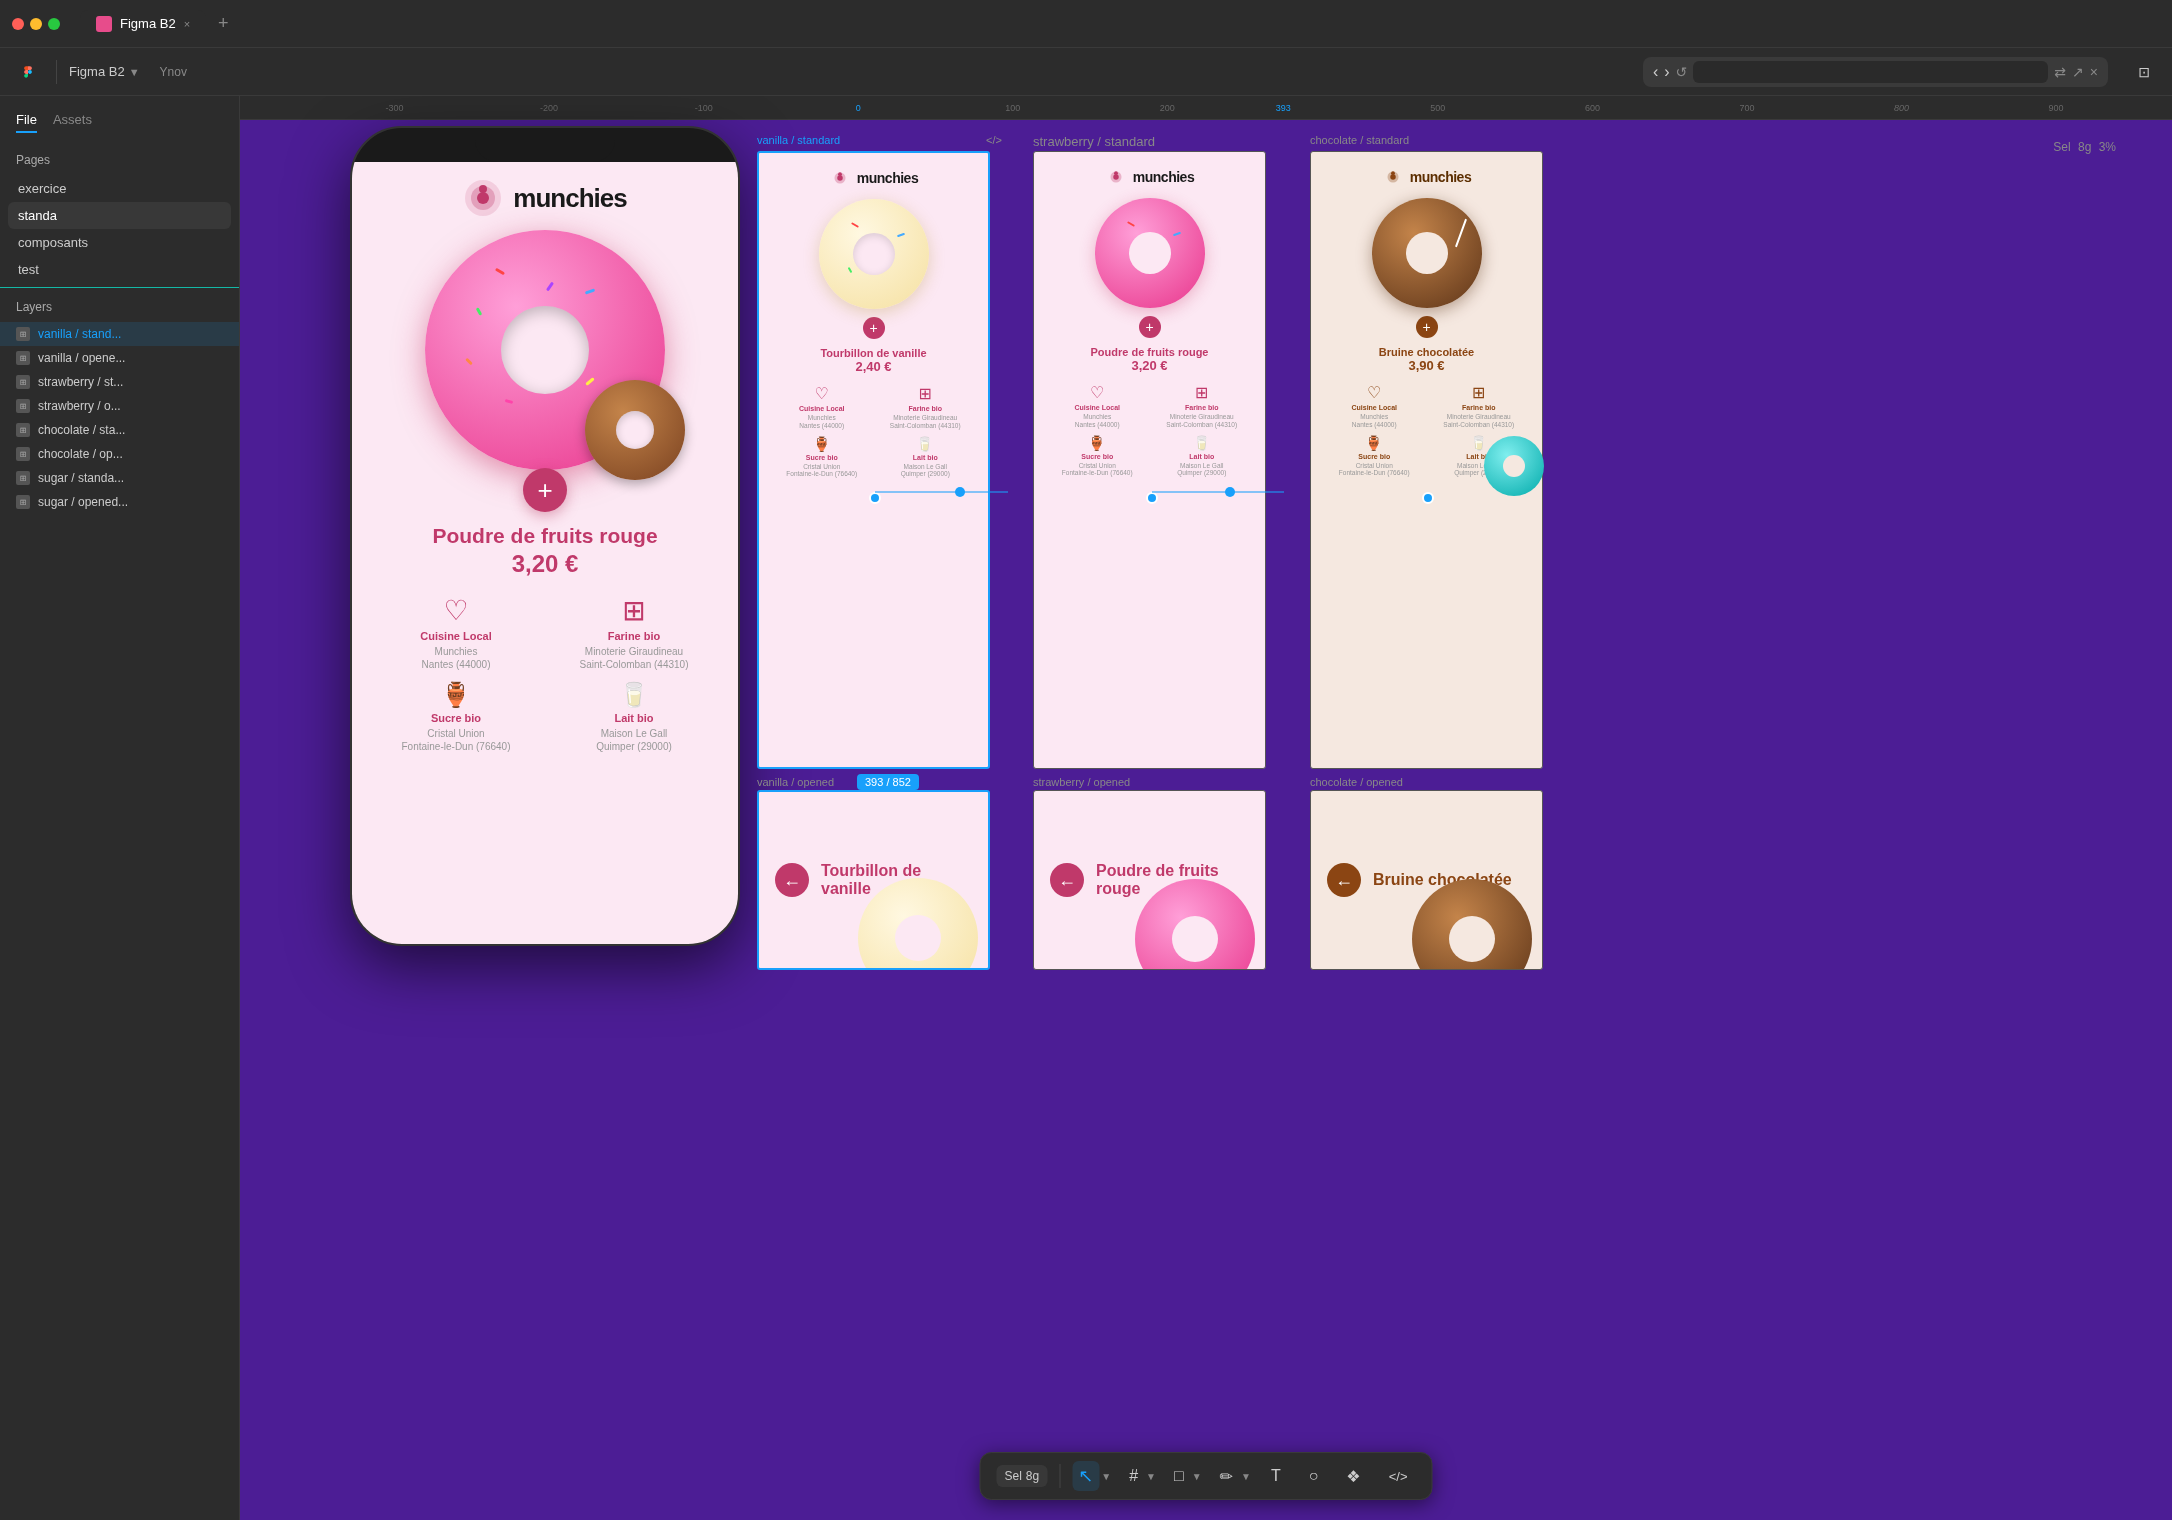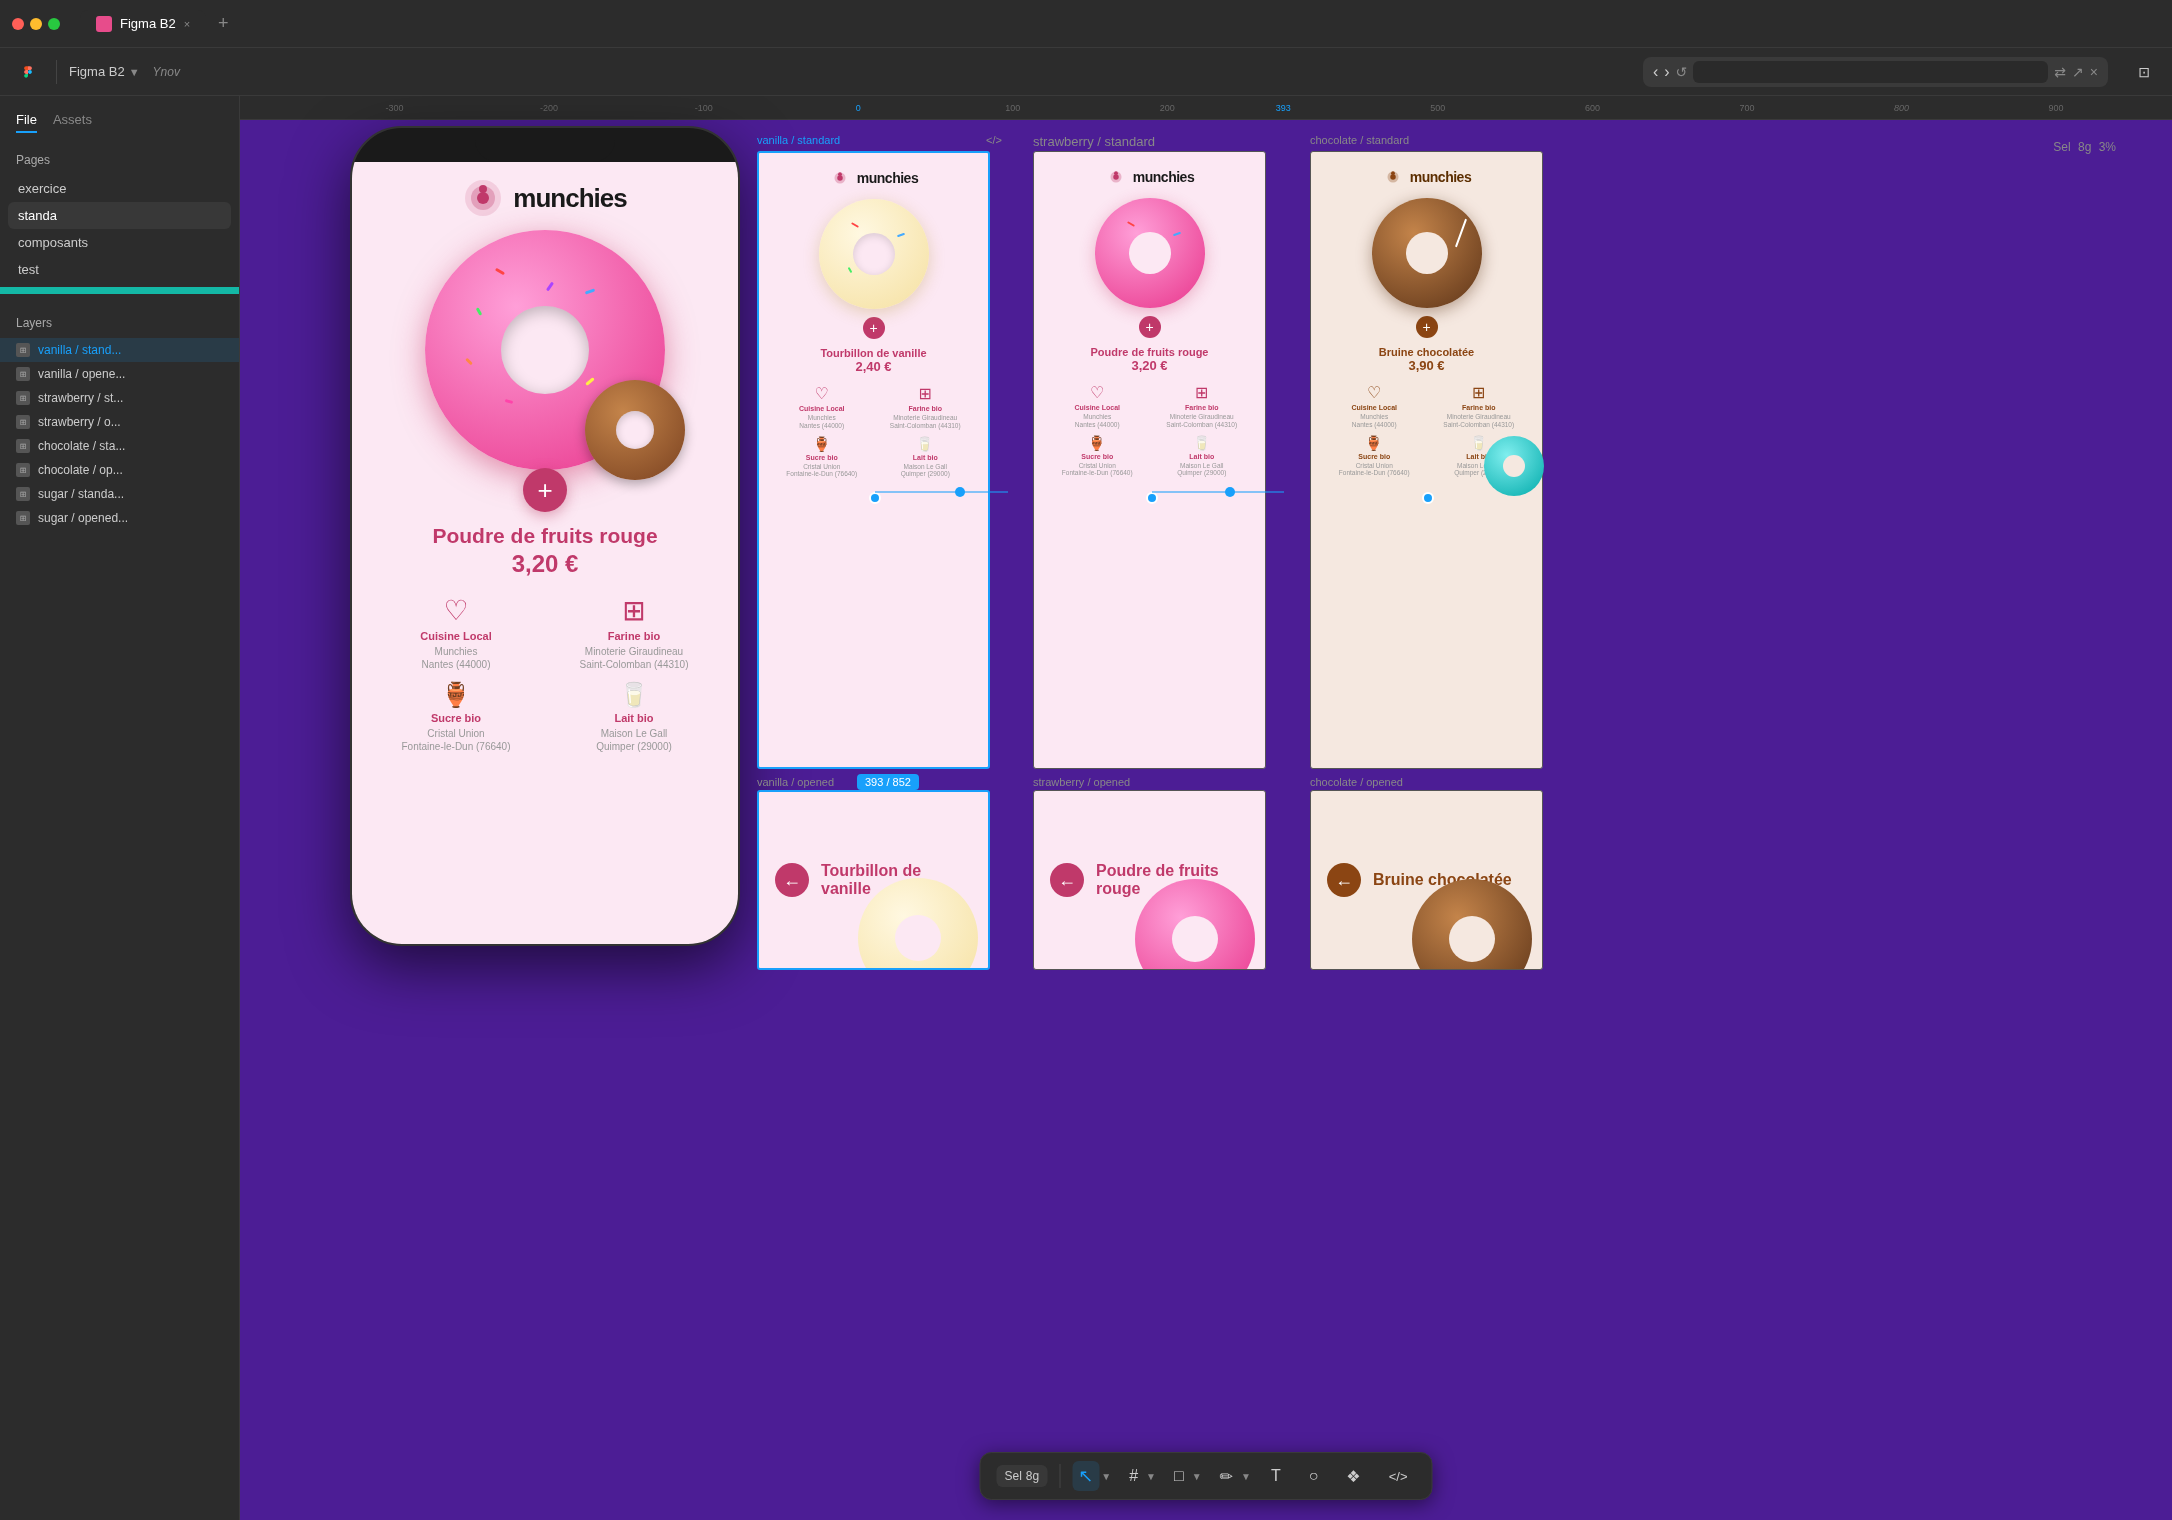--- a/index.html
+++ b/index.html
@@ -107,21 +107,21 @@
       border-radius: 6px;
       font-size: 13px;
       color: #ccc;
       cursor: pointer;
       white-space: nowrap;
       overflow: hidden;
       text-overflow: ellipsis;
     }
     .page-item.active { background: #383838; color: #fff; }
 
-    .layers-section { border-top: 7px solid #14b8a6; padding-top: 18px; flex: 1; overflow: hidden; }
+    .layers-section { border-top: 1px solid #14b8a6; padding-top: 8px; flex: 1; overflow: hidden; }
     .layers-title {
       font-size: 12px;
       color: #aaa;
       padding: 4px 16px 8px;
       font-weight: 500;
     }
     .layers-list { overflow-y: auto; }
     .layer-item {
       padding: 5px 16px;
       font-size: 12px;
@@ -231,21 +231,21 @@
       <path d="M19 12V23H24.5C27.52 23 30 20.52 30 17.5C30 14.48 27.52 12 24.5 12H19Z" fill="#FF7262"></path>
       <path d="M8 17.5C8 20.52 10.48 23 13.5 23H19V12H13.5C10.48 12 8 14.48 8 17.5Z" fill="#F24E1E"></path>
       <path d="M8 28.5C8 31.52 10.48 34 13.5 34H19V23H13.5C10.48 23 8 25.48 8 28.5Z" fill="#FF7262"></path>
     </svg>
   </div>
   <div class="toolbar-divider"></div>
   <div class="project-name">
     <span>Figma B2</span>
     <span style="color:#888;font-size:11px;">▼</span>
   </div>
-  <div style="display:flex;flex-direction:column;margin-left:1px;font-style:italic;">
+  <div style="display:flex;flex-direction:column;margin-left:8px;">
     <span class="user-name">Ynov</span>
   </div>
   <div class="toolbar-spacer"></div>
 
   <div style="display:flex;align-items:center;gap:6px;background:#3a3a3a;border-radius:8px;padding:4px 10px;margin-right:8px;">
     <span style="color:#ccc;font-size:16px;cursor:pointer;">‹</span>
     <span style="color:#ccc;font-size:16px;cursor:pointer;">›</span>
     <span style="color:#888;font-size:14px;cursor:pointer;">↺</span>
     <input style="background: rgb(42, 42, 42); border: none; border-radius: 6px; color: rgb(204, 204, 204); font-size: 12px; padding: 4px 100px; outline: none;" value="">
     <span style="color:#888;font-size:14px;cursor:pointer;">⇄</span>

